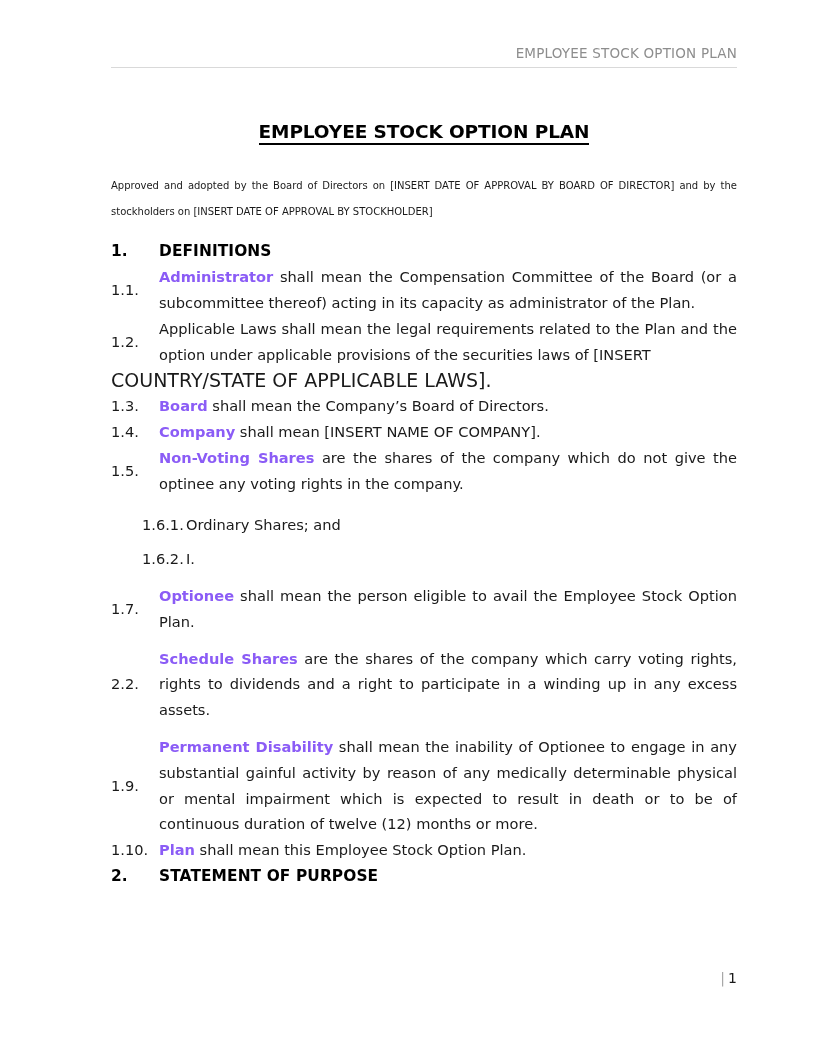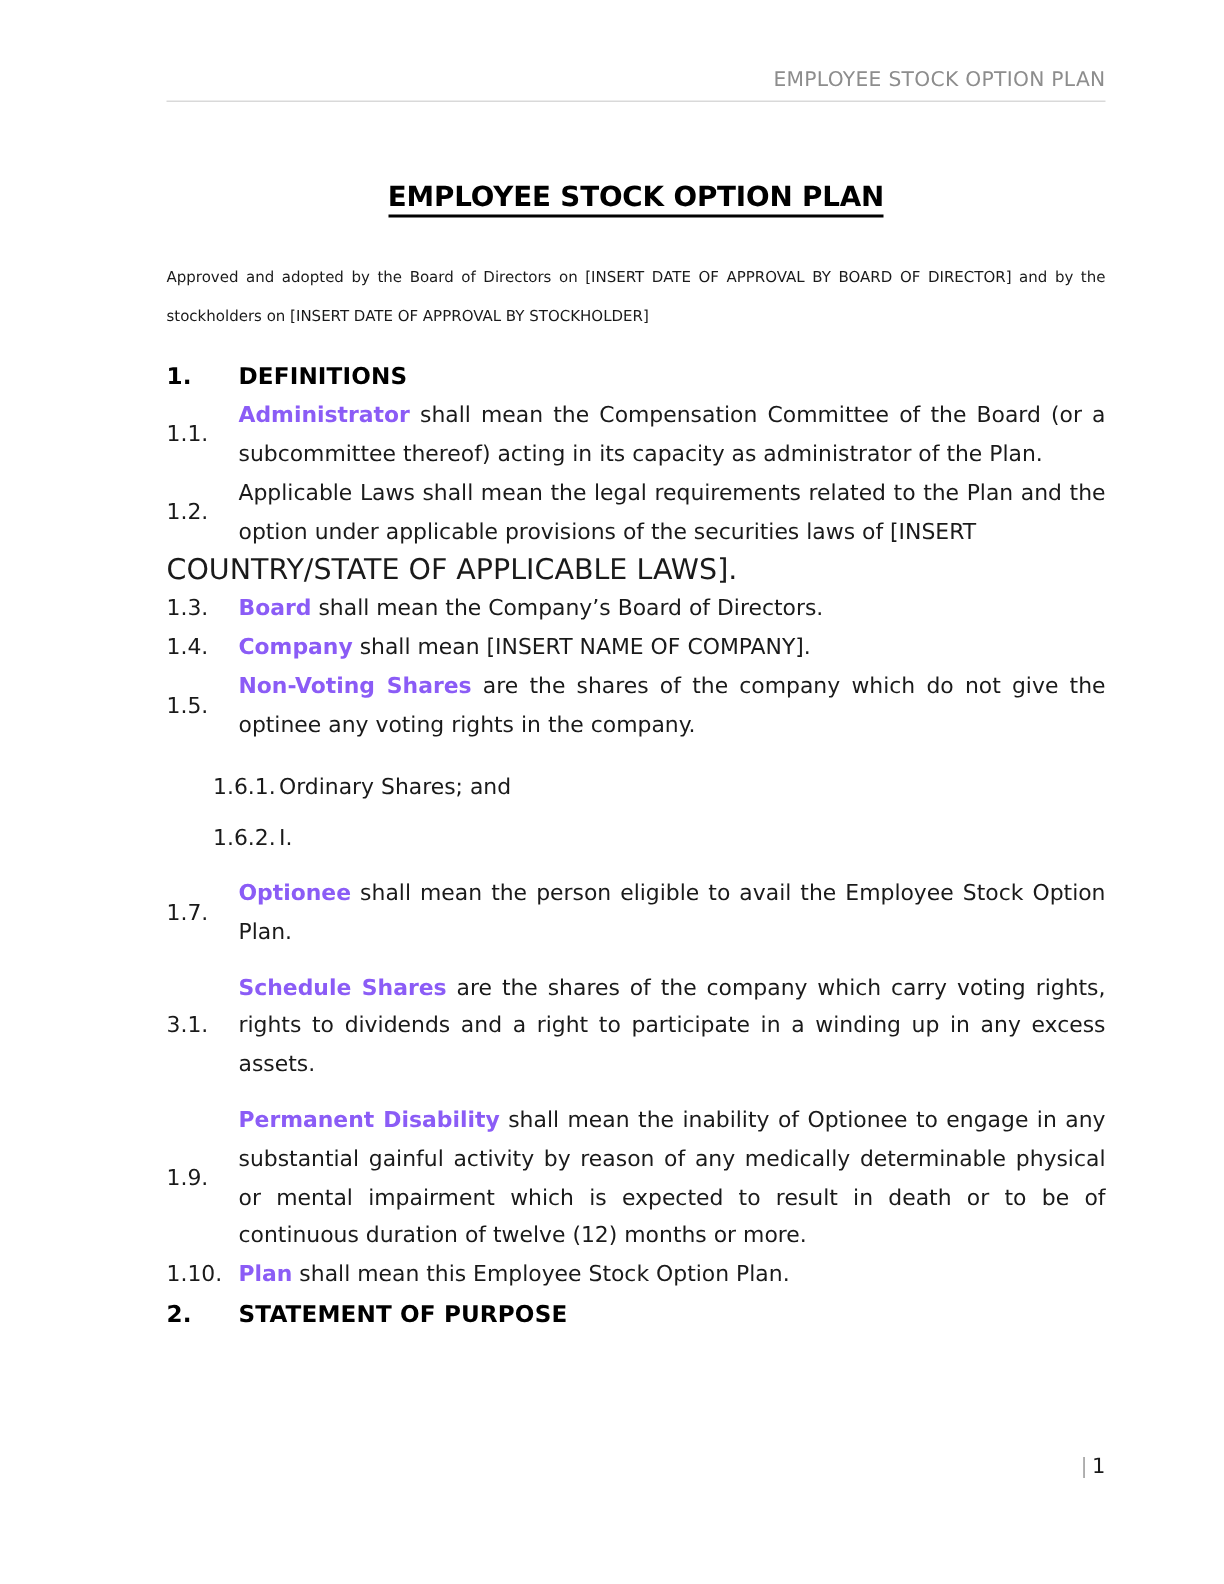--- a/index.html
+++ b/index.html
@@ -224,21 +224,21 @@
     <div class="gap-md"></div>
 
     <div class="clause">
       <div class="clause-num">1.7.</div>
       <div class="clause-text"><b class="b">Optionee</b><span> shall mean the person eligible to avail the Employee Stock Option Plan.</span></div>
     </div>
 
     <div class="gap-md"></div>
 
     <div class="clause">
-      <div class="clause-num">3.1.</div>
+      <div class="clause-num">2.2.</div>
       <div class="clause-text"><b class="b">Schedule Shares</b><span> are the shares of the company which carry voting rights, rights to dividends and a right to participate in a winding up in any excess assets.</span></div>
     </div>
 
     <div class="gap-md"></div>
 
     <div class="clause">
       <div class="clause-num">1.9.</div>
       <div class="clause-text"><b class="b">Permanent Disability</b><span> shall mean the inability of Optionee to engage in any substantial gainful activity by reason of any medically determinable physical or mental impairment which is expected to result in death or to be of continuous duration of twelve (12) months or more.</span></div>
     </div>
 

